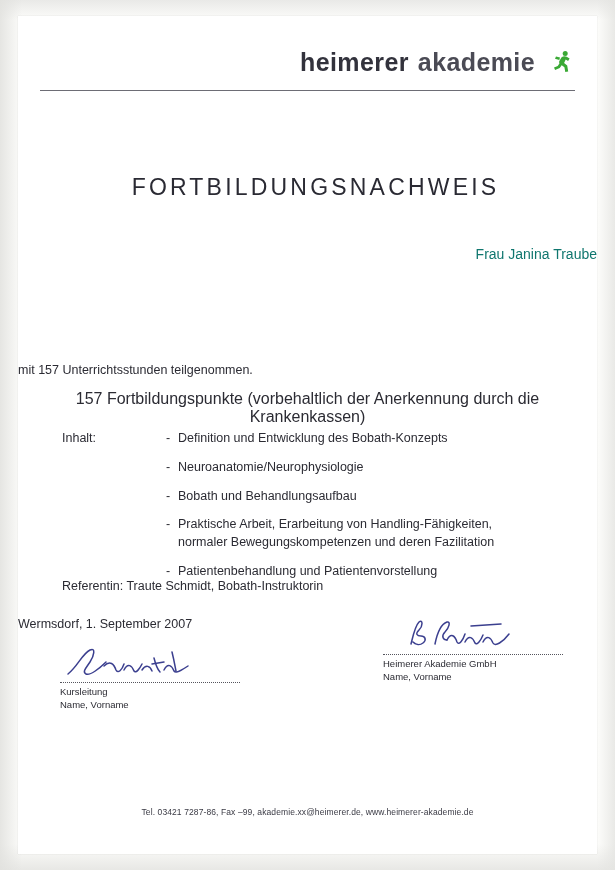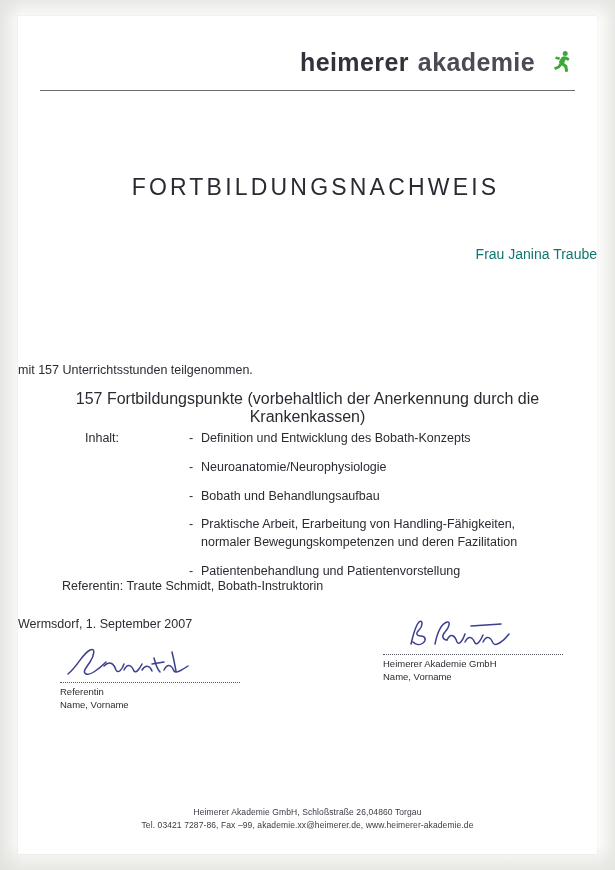--- a/index.html
+++ b/index.html
@@ -144,21 +144,20 @@
   
   .content-block {
     position: absolute;
     left: 44px;
     right: 44px;
     top: 414px;
   }
   .content-row {
     display: flex;
     align-items: flex-start;
-    margin-left: 23px;
   }
   .content-label {
     width: 104px;
     flex: 0 0 104px;
     font-size: 12.5px;
     color: #2b2b33;
     padding-top: 1px;
   }
   .content-items {
     flex: 1 1 auto;
@@ -314,21 +313,21 @@
             <path d="M82 26 C86 20, 90 22, 92 27"></path>
             <path d="M94 14 C96 22, 98 26, 100 28"></path>
             <path d="M92 20 L104 18"></path>
             <path d="M104 26 C108 18, 112 22, 114 27 C116 30, 122 26, 128 22"></path>
             <path d="M112 8 C114 16, 115 22, 116 27"></path>
           </g>
         </svg>
       </div>
       <div class="sig-rule"></div>
       <div class="sig-caption">
-        <div>Referentin</div>
+        <div>Kursleitung</div>
         <div>Name, Vorname</div>
       </div>
     </div>
 
     <div class="sig sig-right">
       <div class="sig-ink">
         <svg width="180" height="36" viewBox="0 0 180 36" aria-hidden="true">
           <g fill="none" stroke="#3b3f8f" stroke-width="1.5" stroke-linecap="round">
             <path d="M28 28 C30 20, 32 10, 36 6 C40 3, 40 10, 36 14 C32 18, 34 20, 38 20 C42 20, 44 24, 40 27 C36 30, 32 28, 30 26"></path>
             <path d="M52 28 C54 18, 58 8, 64 6 C68 5, 66 12, 62 16 C58 20, 60 24, 64 24"></path>
@@ -340,18 +339,17 @@
         </svg>
       </div>
       <div class="sig-rule"></div>
       <div class="sig-caption">
         <div>Heimerer Akademie GmbH</div>
         <div>Name, Vorname</div>
       </div>
     </div>
 
     <div class="footer">
-      <div>Heimerer Akademie GmbH, Schloßstraße 26,04860 Torgau</div>
       <div>Tel. 03421 7287-86, Fax –99, akademie.xx@heimerer.de, www.heimerer-akademie.de</div>
     </div>
 
   </div>
 </div>
 
 </body></html>

